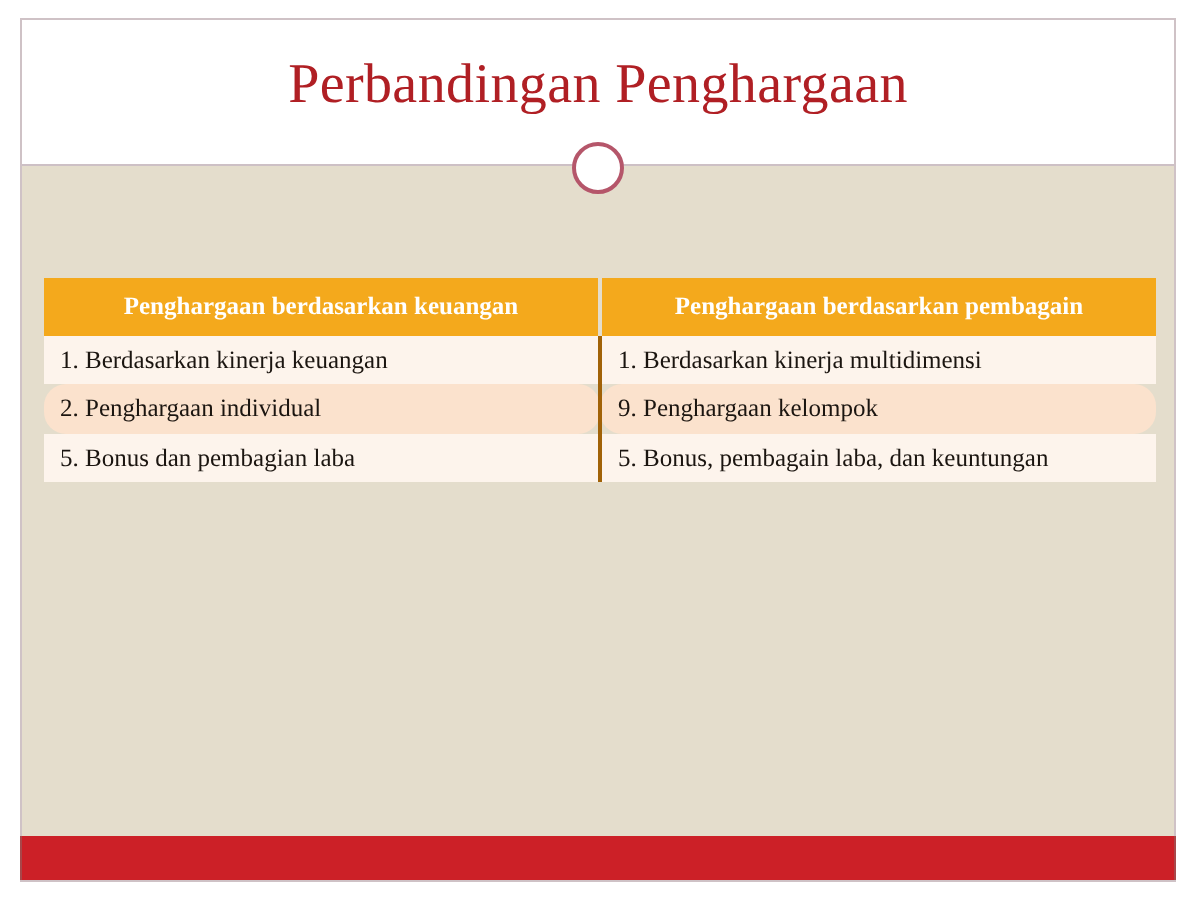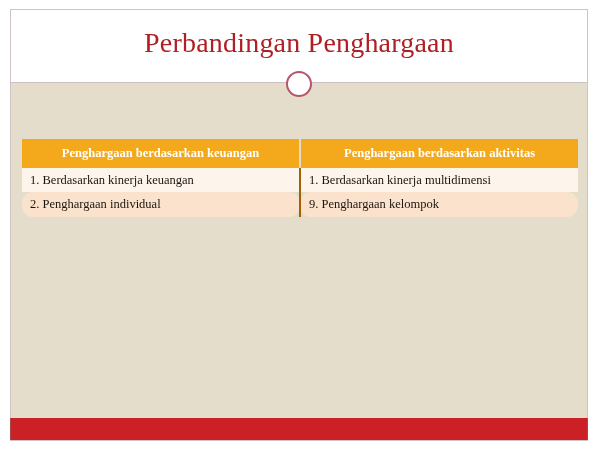--- a/index.html
+++ b/index.html
@@ -158,31 +158,35 @@
     <div id="body-area">
 
       <table id="comparison-table">
         <colgroup>
           <col class="col-left">
           <col class="col-right">
         </colgroup>
         <thead>
           <tr>
             <th>Penghargaan berdasarkan keuangan</th>
-            <th class="last">Penghargaan berdasarkan aktivitas</th>
+            <th class="last">Penghargaan berdasarkan pembagain</th>
           </tr>
         </thead>
         <tbody>
           <tr class="odd">
             <td>1. Berdasarkan kinerja keuangan</td>
             <td class="last">1. Berdasarkan kinerja multidimensi</td>
           </tr>
           <tr class="even">
             <td>2. Penghargaan individual</td>
             <td class="last">9. Penghargaan kelompok</td>
+          </tr>
+          <tr class="odd">
+            <td>5. Bonus dan pembagian laba</td>
+            <td class="last">5.  Bonus, pembagain laba, dan keuntungan</td>
           </tr>
         </tbody>
       </table>
 
     </div>
   </div>
 
   <div id="bottom-bar"></div>
 
 </div>

